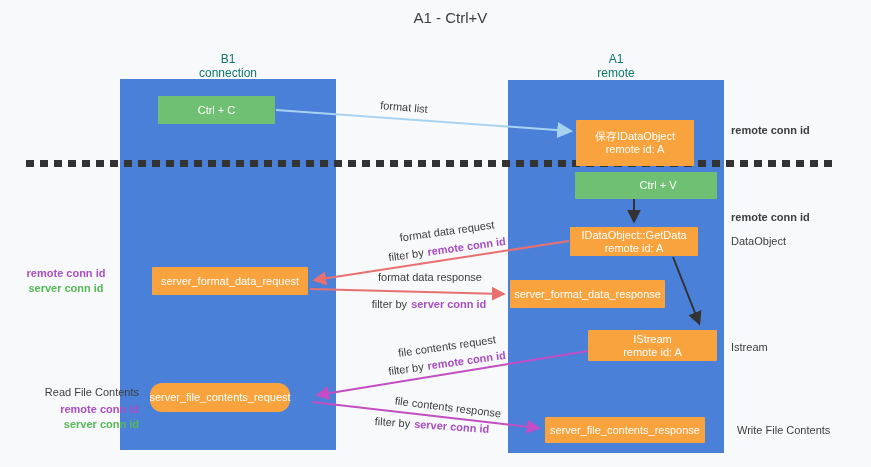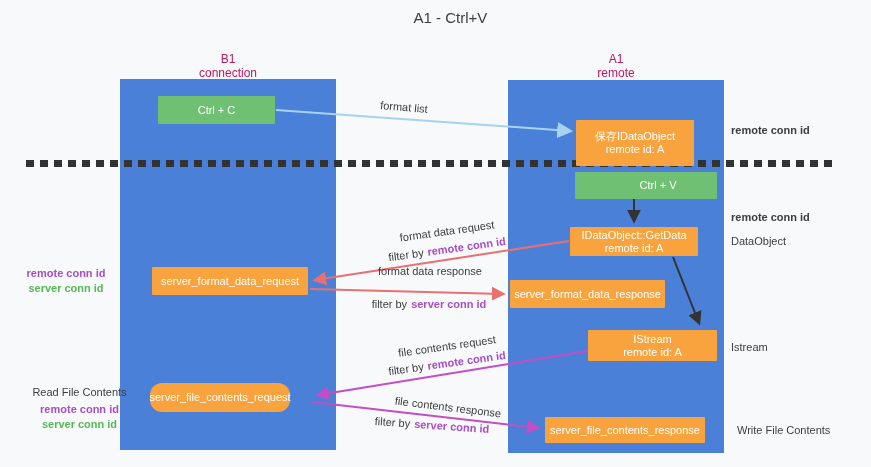--- a/index.html
+++ b/index.html
@@ -13,21 +13,21 @@
     overflow:hidden;
     background:#f8f9fa;
     color:#3d3d3d;
   }
   .title{
     position:absolute;left:30px;right:0;top:8px;
     text-align:center;font-size:15px;line-height:19px;color:#3c3c3c;
   }
   .colheader{
     position:absolute;width:160px;text-align:center;
-    font-size:12px;line-height:14px;color:#be185d;
+    font-size:12px;line-height:14px;color:#0f766e;
   }
   .lifeline{
     position:absolute;background:#4a80d8;
   }
   .dashline{
     position:absolute;left:26px;top:160px;width:806px;height:7px;
     background:repeating-linear-gradient(90deg,#333 0 8px,transparent 8px 14px);
   }
   .node{
     position:absolute;display:flex;flex-direction:column;
@@ -146,21 +146,21 @@
     <span>format list</span>
   </div>
 
   <div class="mlabel r-neg8" style="left:447px;top:231px;">
     <span>format data request</span>
   </div>
   <div class="mlabel r-neg8" style="left:447px;top:249px;">
     <span>filter by</span><span class="accent purple">remote conn id</span>
   </div>
 
-  <div class="mlabel" style="left:430px;top:271px;">
+  <div class="mlabel" style="left:430px;top:277px;">
     <span>format data response</span>
   </div>
   <div class="mlabel" style="left:429px;top:304px;">
     <span>filter by</span><span class="accent purple">server conn id</span>
   </div>
 
   <div class="mlabel r-neg8" style="left:447px;top:346px;">
     <span>file contents request</span>
   </div>
   <div class="mlabel r-neg8" style="left:447px;top:363px;">
@@ -178,19 +178,19 @@
   <div class="sidelabel purple" style="left:731px;top:210px;">remote conn id</div>
   <div class="sidelabel" style="left:731px;top:234px;">DataObject</div>
   <div class="sidelabel" style="left:731px;top:340px;">Istream</div>
   <div class="sidelabel" style="left:737px;top:423px;">Write File Contents</div>
 
   <div class="sideblock" style="left:20px;top:266px;width:92px;">
     <div class="purple">remote conn id</div>
     <div class="greenlbl">server conn id</div>
   </div>
 
-  <div class="sideblock" style="left:27px;top:385px;width:105px;">
+  <div class="sideblock" style="left:34px;top:385px;width:105px;text-align:right;">
     <div style="margin-bottom:2px;">Read File Contents</div>
     <div class="purple">remote conn id</div>
     <div class="greenlbl">server conn id</div>
   </div>
 
 </div>
 
 </body></html>

